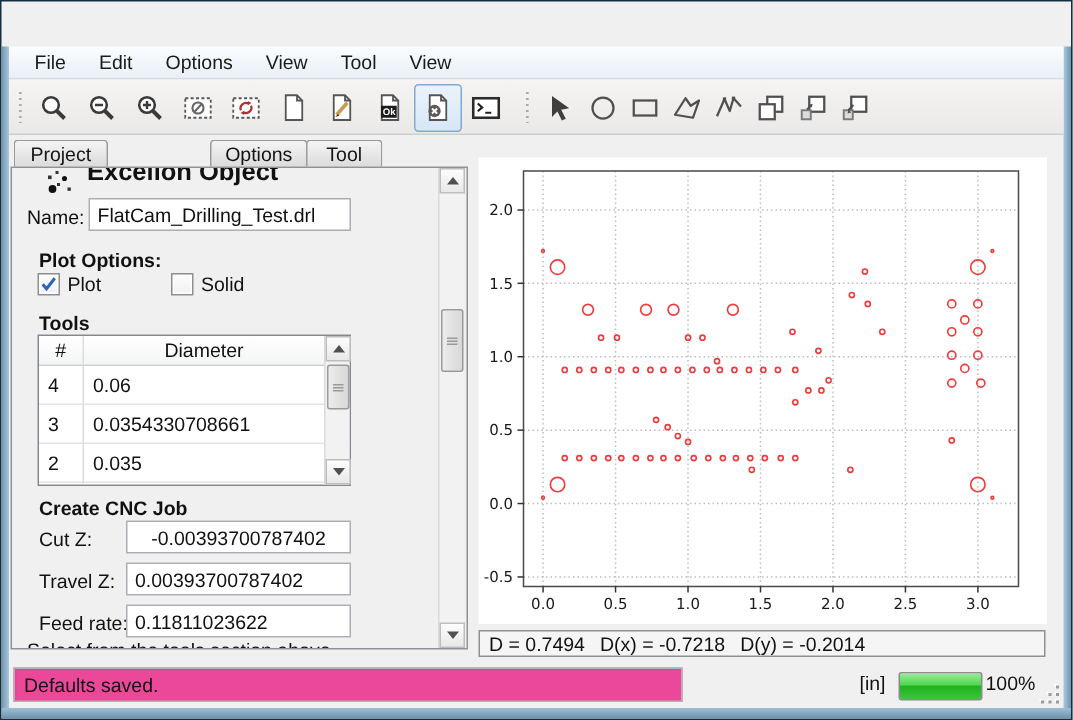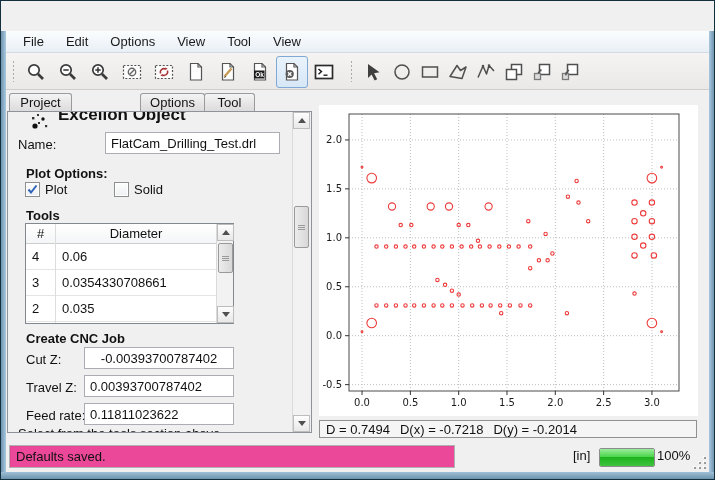--- a/index.html
+++ b/index.html
@@ -241,21 +241,21 @@
       <circle cx="4" cy="13" r="2.6" fill="#111"></circle>
         <circle cx="12" cy="6" r="1.7" fill="#111"></circle>
       <rect x="1" y="4" width="2.4" height="2.4" fill="#333"></rect>
         <rect x="7" y="9" width="2" height="2" fill="#333"></rect>
       <rect x="14" y="12" width="2.2" height="2.2" fill="#333"></rect>
         <rect x="6" y="1" width="2" height="2" fill="#333"></rect>
     </svg>
     <div class="abs b" style="left:50px;top:-7px;font-size:17px">Excellon Object</div>
 
     <div class="abs" style="left:10px;top:25px">Name:</div>
-    <input class="field abs" style="left: 51px; top: 20px; width: 175px; margin-left: 46px;" value="FlatCam_Drilling_Test.drl">
+    <input class="field abs" style="left: 51px; top: 20px; width: 175px;" value="FlatCam_Drilling_Test.drl">
 
     <div class="abs b" style="left:18px;top:54px">Plot Options:</div>
 
     <div class="checkbox abs" style="left:17px;top:70px">
       <svg width="13" height="13" viewBox="0 0 13 13">
           <path d="M2.5,6.5 L5,9.5 L10.5,2.5" fill="none" stroke="#2e63b8" stroke-width="2"></path>
         </svg>
     </div>
     <div class="abs" style="left:37px;top:70px">Plot</div>
     <div class="checkbox abs" style="left:106px;top:70px"></div>

